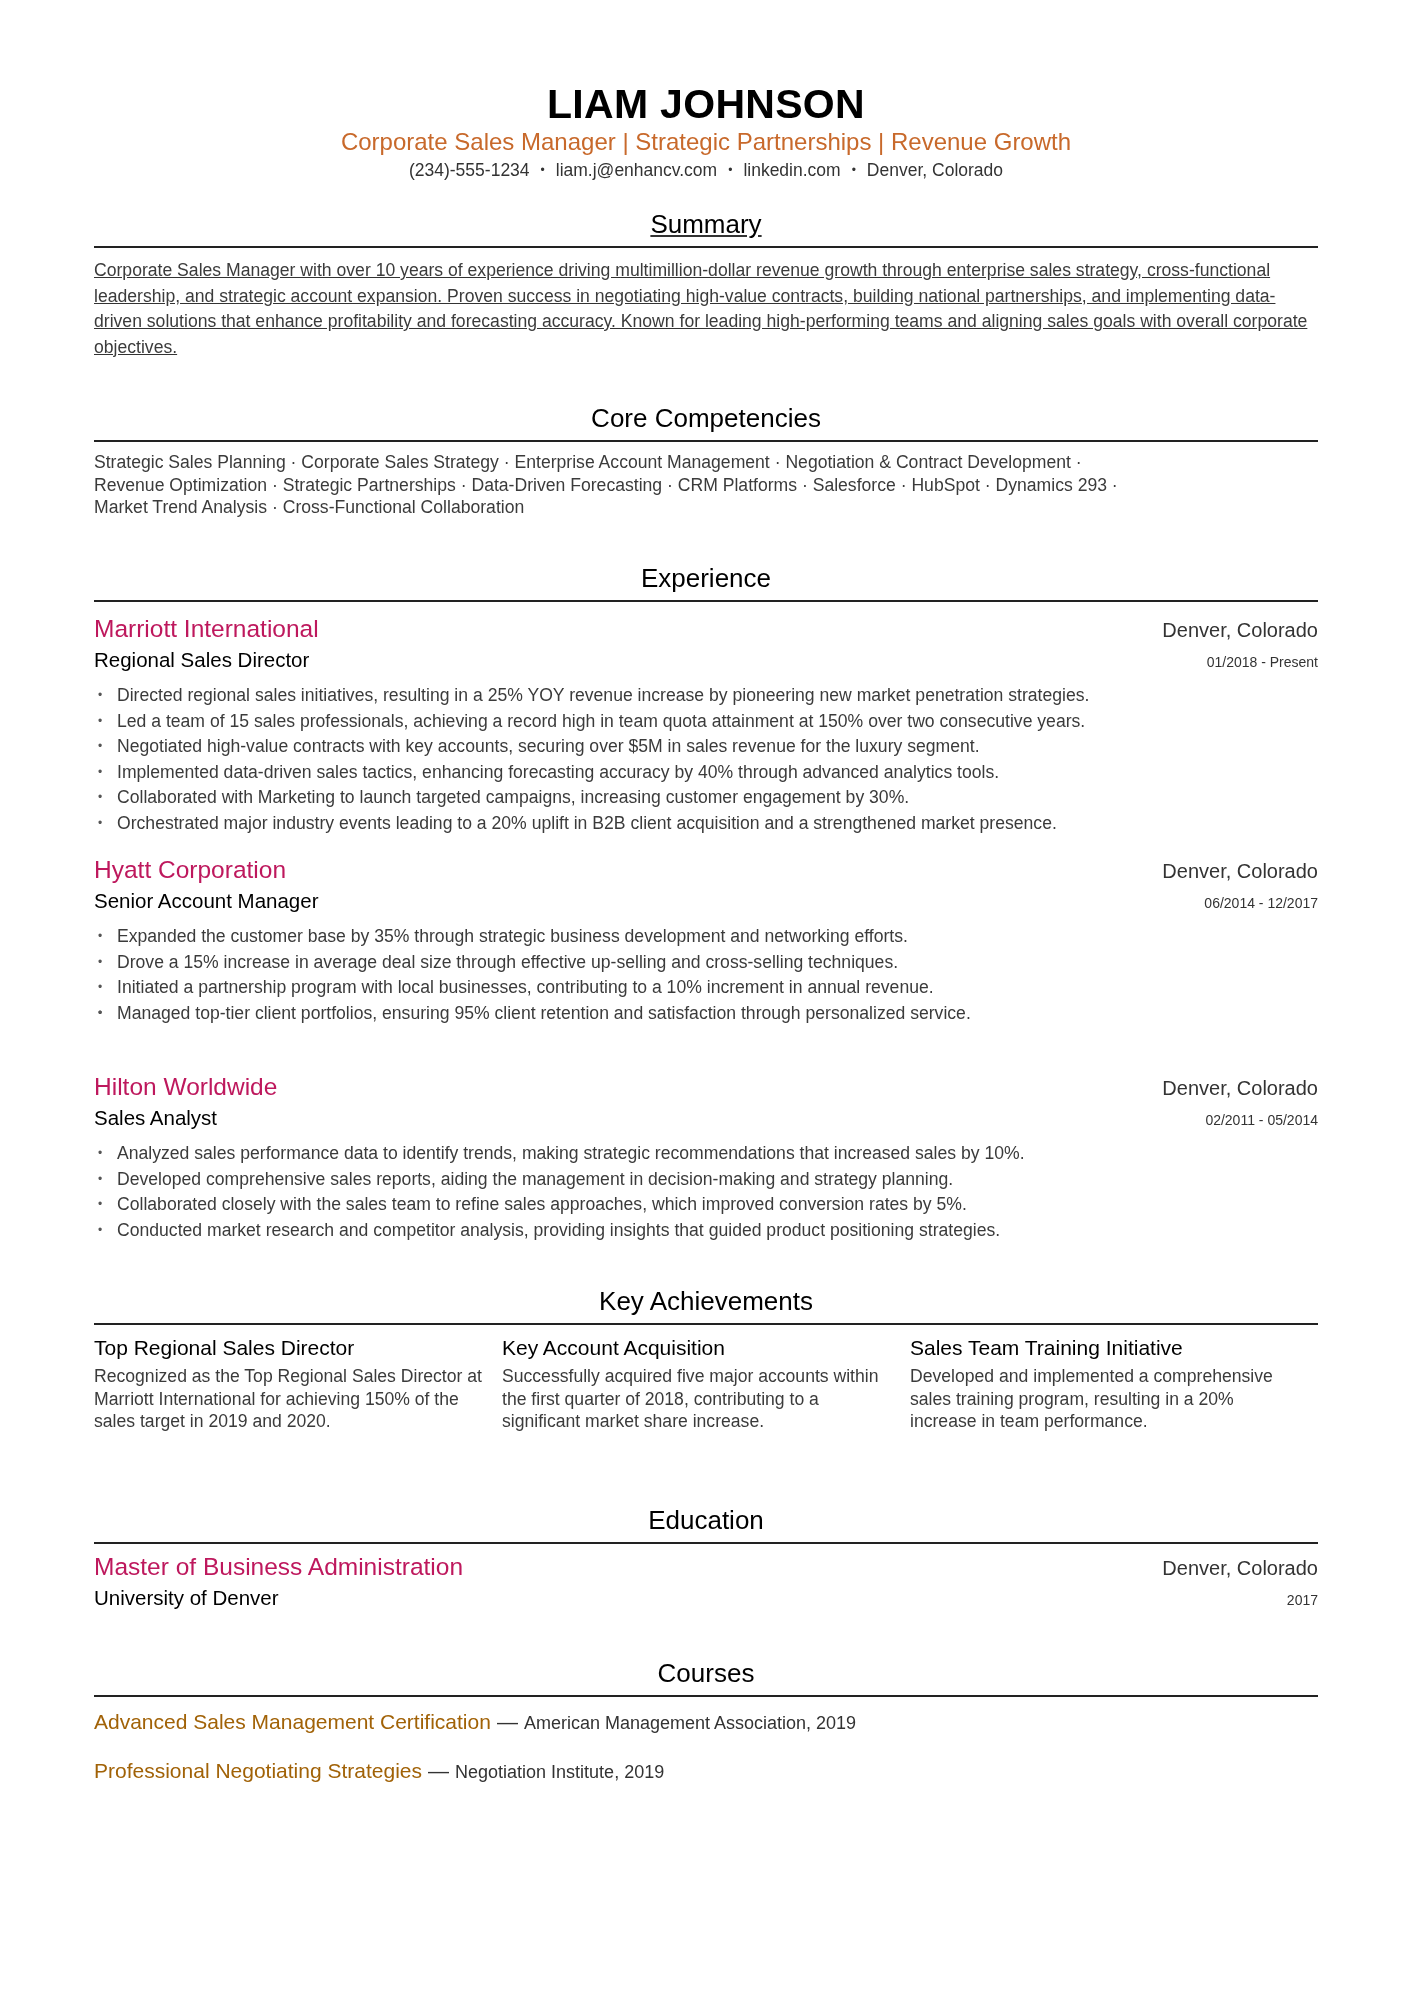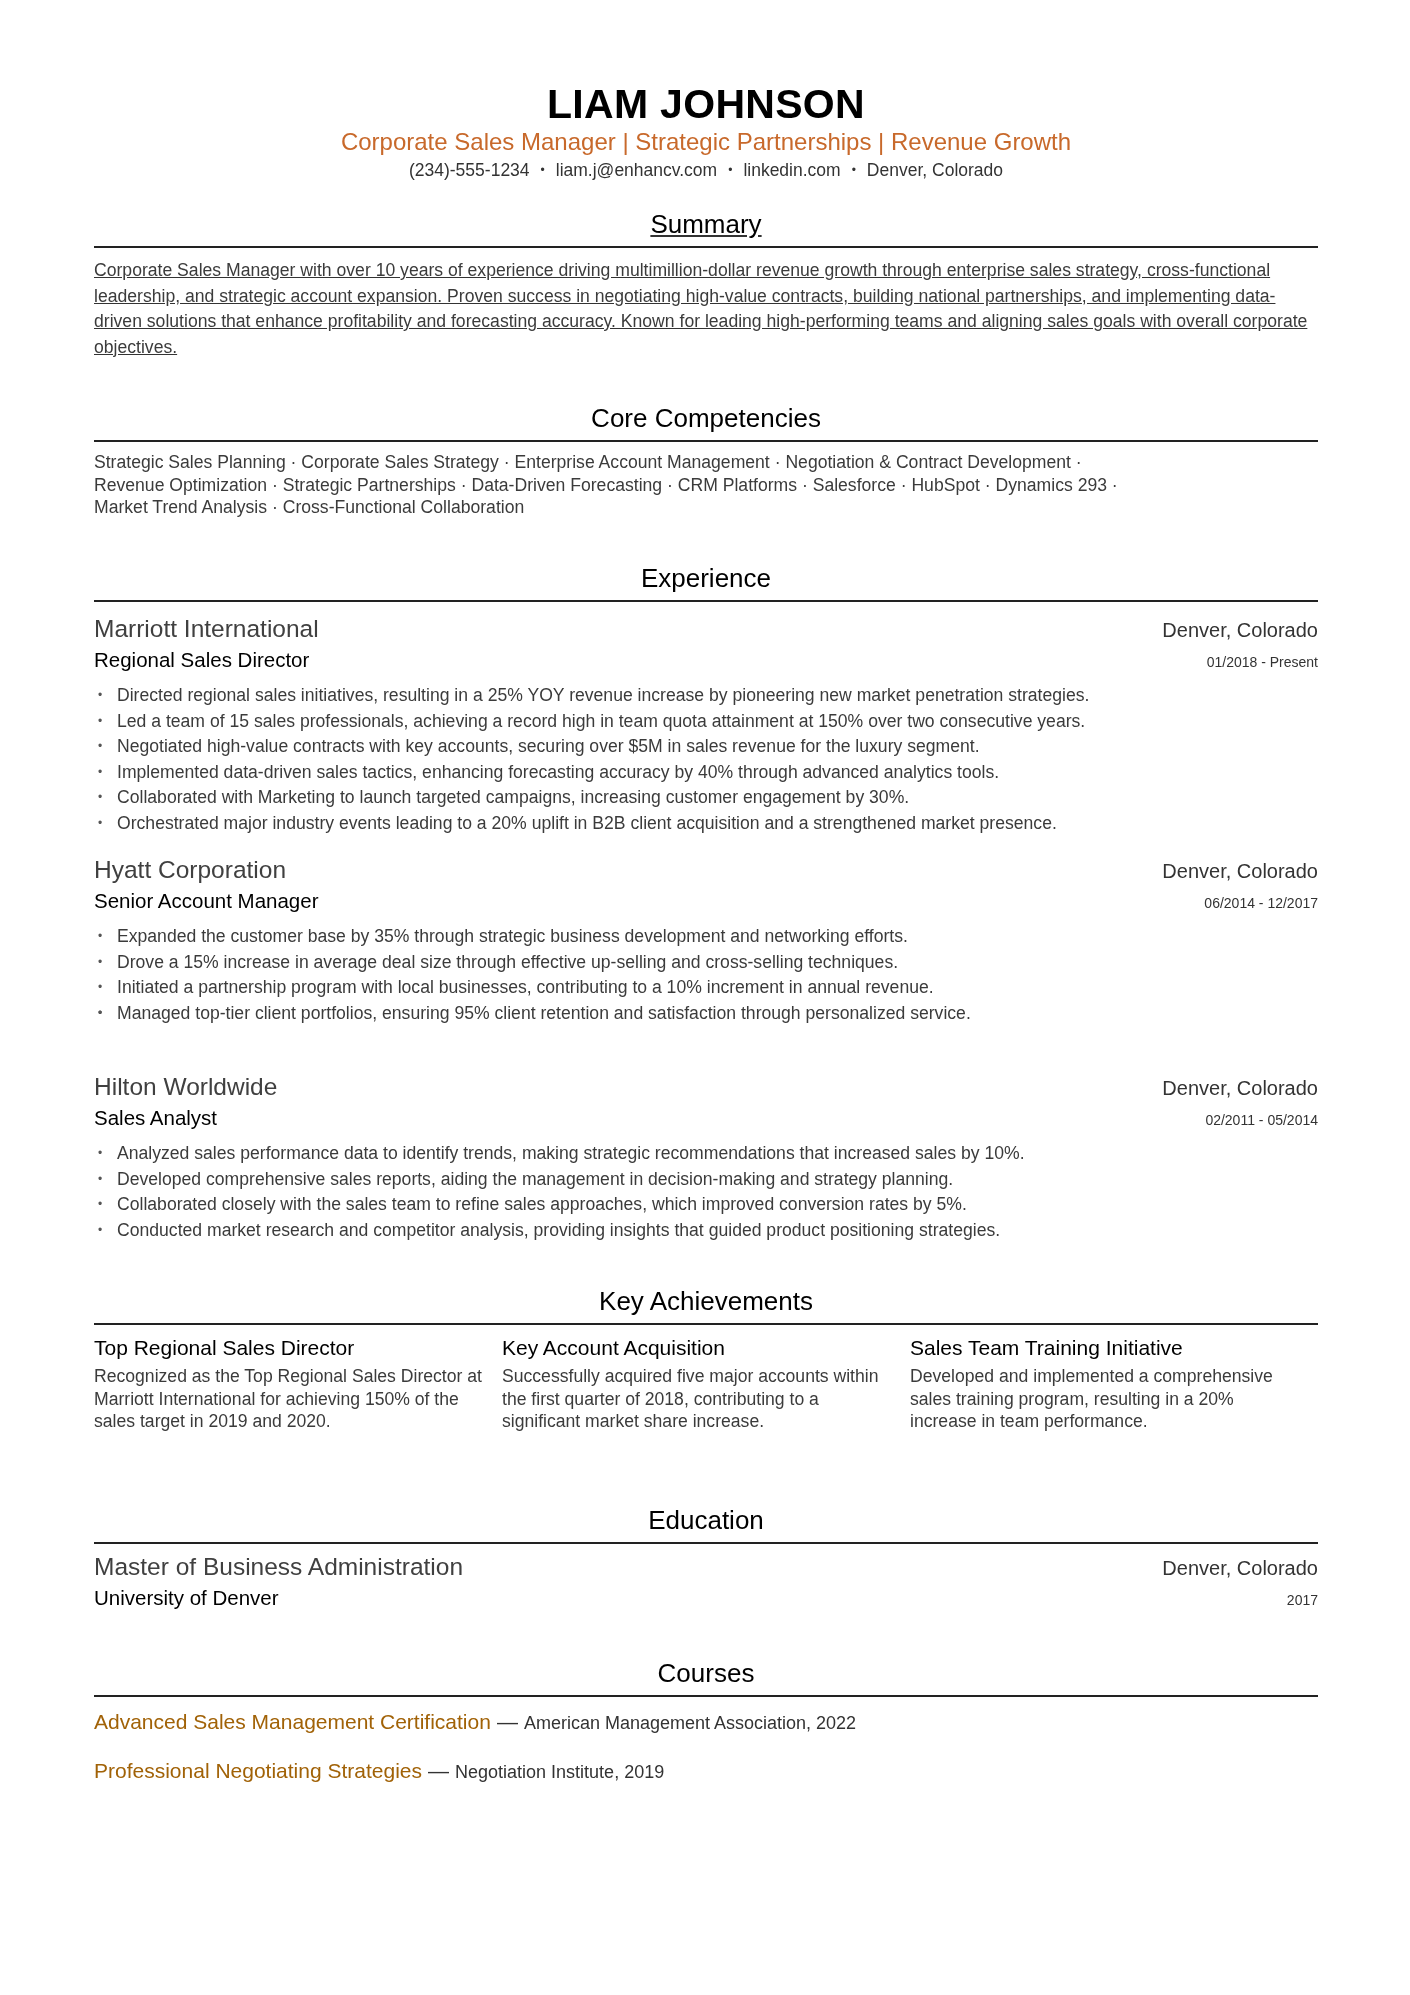--- a/index.html
+++ b/index.html
@@ -54,21 +54,21 @@
     }
     .para {
       font-size: 17.6px;
       line-height: 25.5px;
       color: #3b3b3b;
     }
 
     .abs { position: absolute; left: 0; width: 1224px; }
 
     .job-head { display: flex; justify-content: space-between; align-items: baseline; }
-    .company { font-size: 24.5px; color: #404040; line-height: 30px; }
+    .company { font-size: 24.5px; color: #be185d; line-height: 30px; }
     .loc { font-size: 20px; color: #333; line-height: 30px; }
     .role { font-size: 20.5px; color: #000; line-height: 30px; }
     .dates { font-size: 14px; color: #333; line-height: 30px; }
     ul.bullets { list-style: none; margin-top: 6px; }
     ul.bullets li {
       font-size: 17.6px;
       line-height: 25.6px;
       color: #3b3b3b;
       padding-left: 23px;
       position: relative;
@@ -208,21 +208,21 @@
         <span class="dates">2017</span>
       </div>
     </div>
   </div>
 
   <div class="abs" style="top:1657px;">
     <div class="section-title">Courses</div>
     <div class="rule"></div>
     <div style="margin-top:10px;">
       <div class="course">
-        <span class="course-name">Advanced Sales Management Certification</span><span class="course-dash">—</span><span class="course-meta">American Management Association, 2022</span>
+        <span class="course-name">Advanced Sales Management Certification</span><span class="course-dash">—</span><span class="course-meta">American Management Association, 2019</span>
       </div>
       <div class="course" style="margin-top:18px;">
         <span class="course-name">Professional Negotiating Strategies</span><span class="course-dash">—</span><span class="course-meta">Negotiation Institute, 2019</span>
       </div>
     </div>
   </div>
 
 </div>
 
 </body></html>

